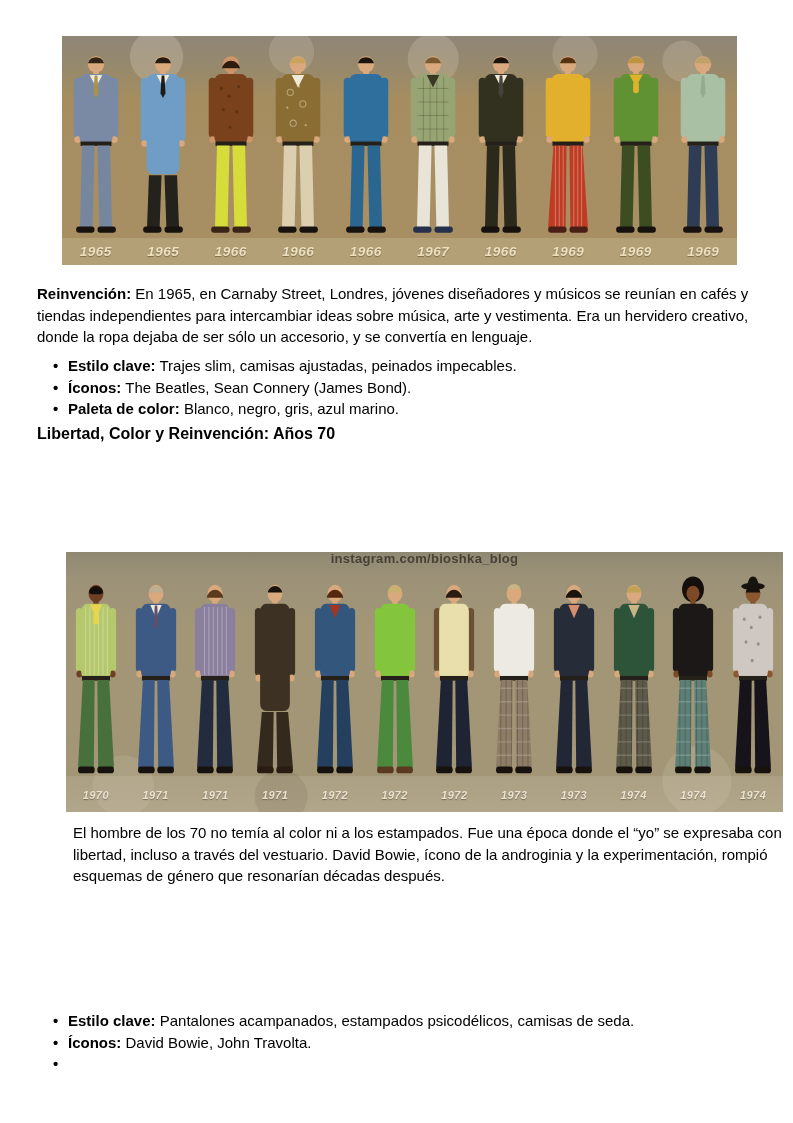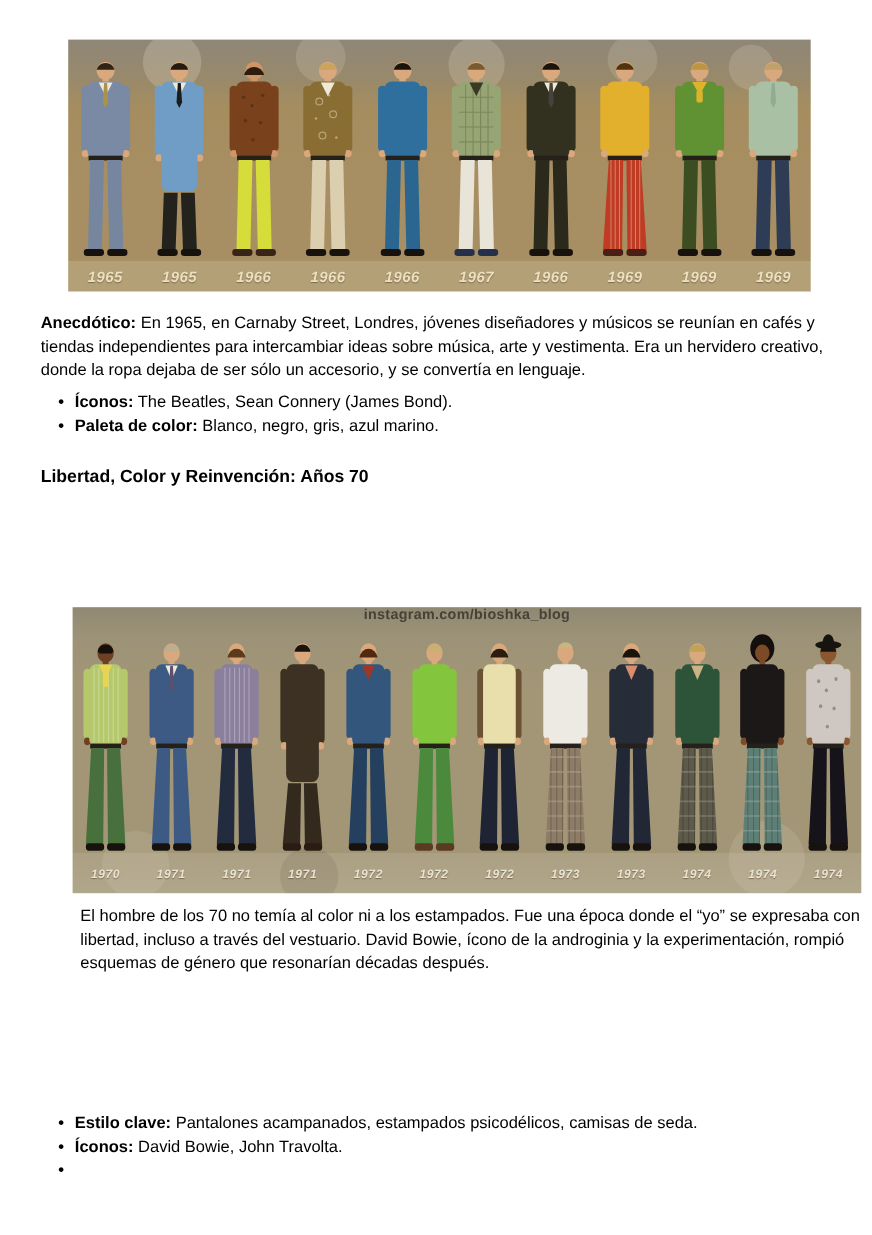--- a/index.html
+++ b/index.html
@@ -289,23 +289,24 @@
         <span>1966</span>
         <span>1966</span>
         <span>1967</span>
         <span>1966</span>
         <span>1969</span>
         <span>1969</span>
         <span>1969</span>
       </div>
   </div>
 
-  <p class="para" id="para1"><b>Anecdótico:</b> <span>En 1965, en Carnaby Street, Londres, jóvenes diseñadores y músicos se reunían en cafés y tiendas independientes para intercambiar ideas sobre música, arte y vestimenta. Era un hervidero creativo, donde la ropa dejaba de ser sólo un accesorio, y se convertía en lenguaje.</span></p>
+  <p class="para" id="para1"><b>Reinvención:</b> <span>En 1965, en Carnaby Street, Londres, jóvenes diseñadores y músicos se reunían en cafés y tiendas independientes para intercambiar ideas sobre música, arte y vestimenta. Era un hervidero creativo, donde la ropa dejaba de ser sólo un accesorio, y se convertía en lenguaje.</span></p>
 
   <ul class="bullets" id="bullets1">
+      <li><b>Estilo clave:</b> <span>Trajes slim, camisas ajustadas, peinados impecables.</span></li>
       <li><b>Íconos:</b> <span>The Beatles, Sean Connery (James Bond).</span></li>
       <li><b>Paleta de color:</b> <span>Blanco, negro, gris, azul marino.</span></li>
     </ul>
 
   <p class="doc-heading">Libertad, Color y Reinvención: Años 70</p>
 
 
   <div class="photo photo2">
     <div class="watermark">instagram.com/bioshka_blog</div>
     <div class="fig-row" id="fig-row-2">

